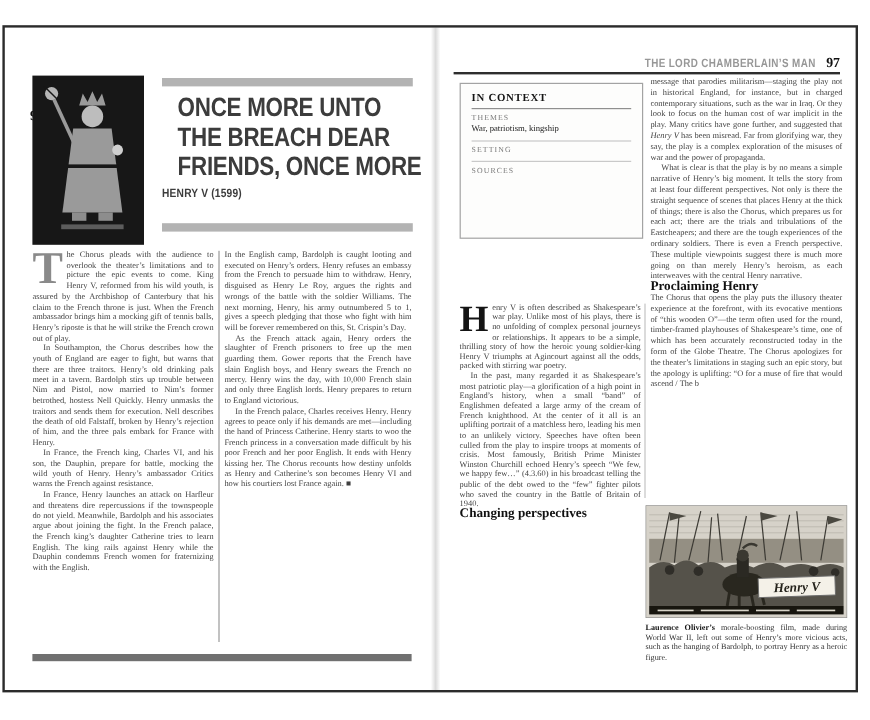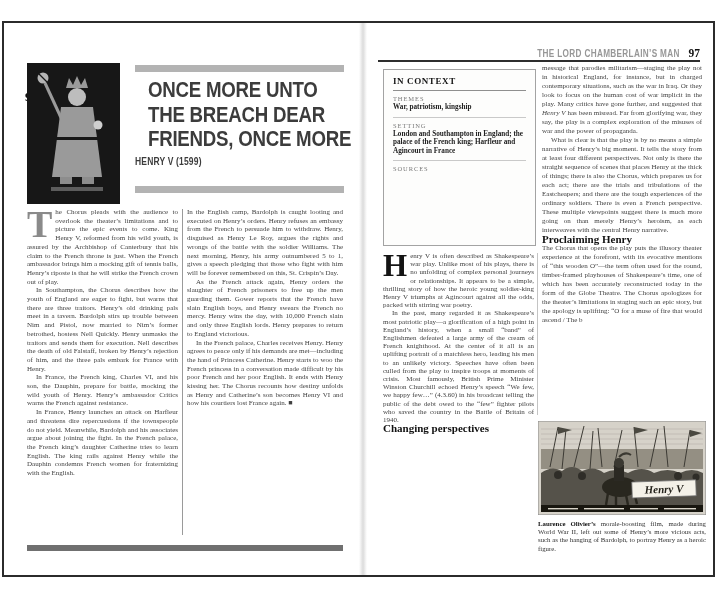--- a/index.html
+++ b/index.html
@@ -38,27 +38,27 @@
   .colA{line-height:8.2px;}
   .colB{line-height:9px;}
   .dcap{float:left;font-weight:bold;}
   .dcapT{font-size:38px;line-height:29px;color:#8a8a8a;margin:2px 3px 0 0;}
   .dcapH{font-size:31px;line-height:24px;color:#141414;margin:2px 3px 0 0;}
   .subhead{font-weight:bold;font-size:11px;color:#111;margin:7px 0 2px;text-indent:0 !important;}
   .vrule{width:1px;background:#9a9a9a;}
   .endbar{left:23px;top:522px;width:316px;height:6px;background:#707070;}
 
   
-  .ctxbox{left:379px;top:46px;width:153px;height:177px;box-sizing:border-box;border:1px solid #a3a3a3;
+  .ctxbox{left:379px;top:46px;width:153px;height:130px;box-sizing:border-box;border:1px solid #a3a3a3;
           background:#fdfdfc;padding:6px 9px;overflow:hidden;}
   .ctx-title{font-weight:bold;font-size:9px;color:#151515;letter-spacing:.6px;}
   .ctx-rule{border:none;border-top:1px solid #8f8f8f;margin:4px 0 4px;}
   .ctx-rule.light{border-top:1px solid #c9c9c9;margin:5px 0 4px;}
   .ctx-label{font-size:6.5px;color:#7a7a7a;letter-spacing:.9px;}
-  .ctx-val{font-size:7.2px;line-height:8.6px;font-weight:bold;color:#222;margin-top:1px;}
+  .ctx-val{font-size:7.2px;line-height:8.6px;font-weight:normal;color:#222;margin-top:1px;}
   .ctx-src{font-size:7.2px;line-height:8.6px;color:#333;margin-top:2px;}
   .ctx-src b{color:#161616;}
 
   
   .filmwrap{left:534px;top:398px;width:168px;height:94px;}
   .caption{left:534px;top:497px;width:168px;font-size:6.8px;line-height:8.2px;color:#333;text-align:justify;}
   .caption b{color:#141414;}
 </style>
 </head>
 <body>
@@ -119,21 +119,20 @@
   </div>
   <div class="abs hrule"></div>
 
   <div class="abs ctxbox">
     <div class="ctx-title">IN CONTEXT</div>
     <hr class="ctx-rule">
     <div class="ctx-label">THEMES</div>
     <div class="ctx-val">War, patriotism, kingship</div>
     <hr class="ctx-rule light">
     <div class="ctx-label">SETTING</div>
-    <div class="ctx-val">London and Southampton in England; the palace of the French king; Harfleur and Agincourt in France</div>
     <hr class="ctx-rule light">
     <div class="ctx-label">SOURCES</div>
   </div>
 
   <div class="abs bt colA" style="left:379px;top:229px;width:151px;height:283px;">
     <p class="noind"><span class="dcap dcapH">H</span><span>enry V is often described as Shakespeare’s war play. Unlike most of his plays, there is no unfolding of complex personal journeys or relationships. It appears to be a simple, thrilling story of how the heroic young soldier-king Henry V triumphs at Agincourt against all the odds, packed with stirring war poetry.</span></p>
     <p>In the past, many regarded it as Shakespeare’s most patriotic play—a glorification of a high point in England’s history, when a small “band” of Englishmen defeated a large army of the cream of French knighthood. At the center of it all is an uplifting portrait of a matchless hero, leading his men to an unlikely victory. Speeches have often been culled from the play to inspire troops at moments of crisis. Most famously, British Prime Minister Winston Churchill echoed Henry’s speech “We few, we happy few…” (4.3.60) in his broadcast telling the public of the debt owed to the “few” fighter pilots who saved the country in the Battle of Britain of 1940.</p>
     <p class="subhead noind">Changing perspectives</p>
   </div>
 

